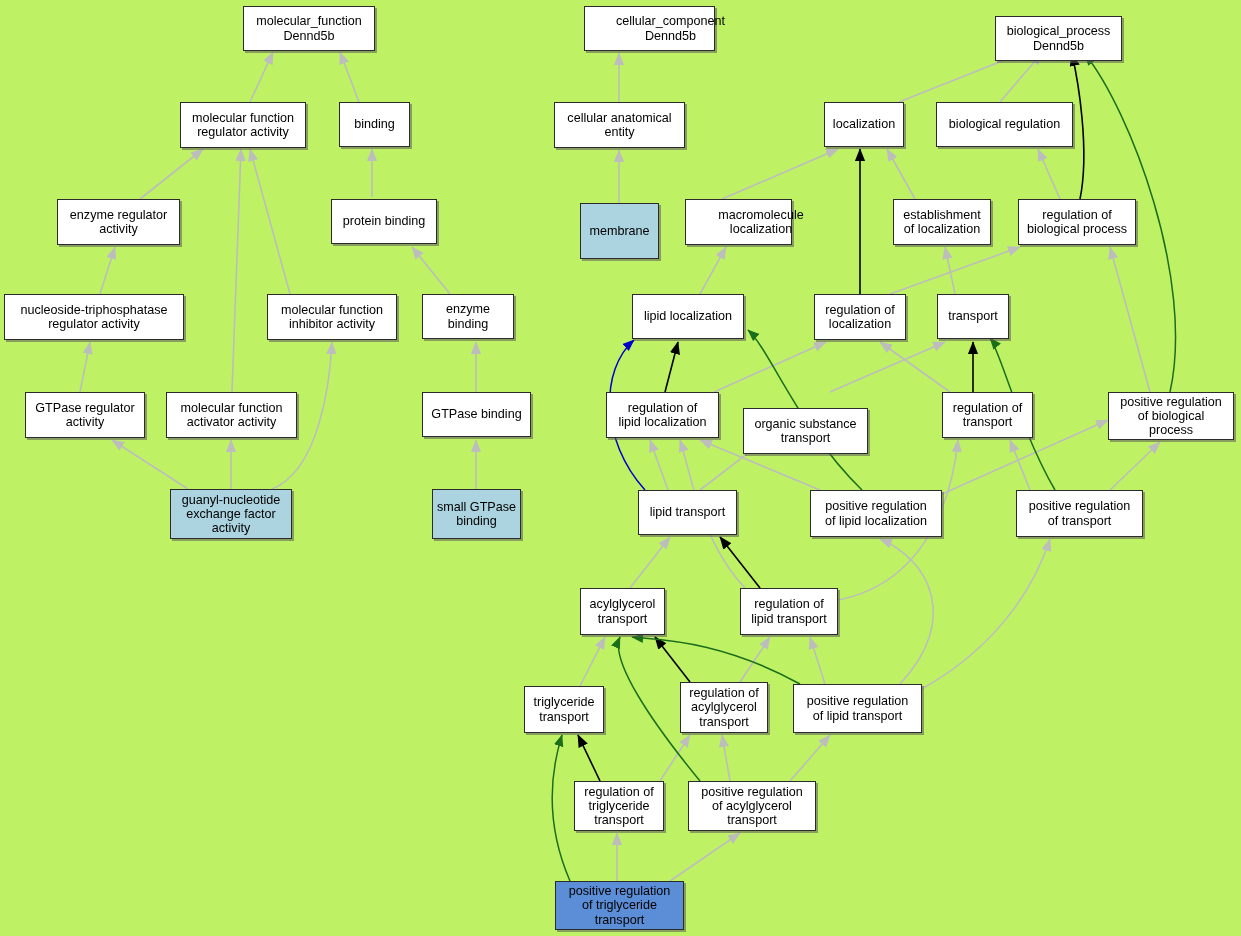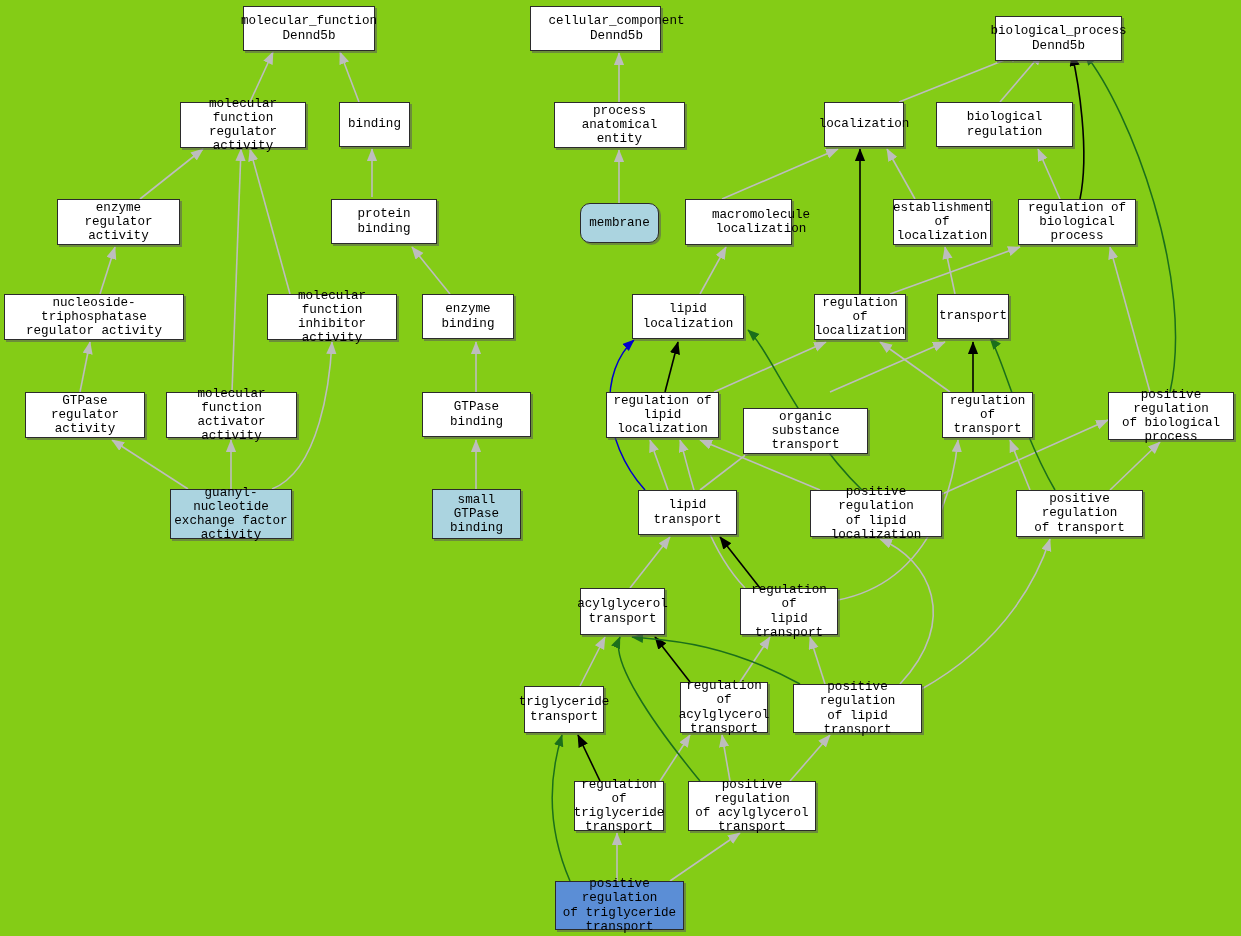--- a/index.html
+++ b/index.html
@@ -1,17 +1,17 @@
 <!DOCTYPE html>
 <html><head>
 <meta charset="utf-8">
 <style>
   html,body{margin:0;padding:0;background:#ffffff;}
-  #stage{position:relative;width:1241px;height:936px;background:#84cc16;
-         font-family:Liberation Mono, monospace;overflow:hidden;}
+  #stage{position:relative;width:1241px;height:936px;background:#bef264;
+         font-family:Liberation Sans, sans-serif;overflow:hidden;}
   #edges{position:absolute;left:0;top:0;width:1241px;height:936px;}
   .node{position:absolute;box-sizing:border-box;border:1px solid #2b2b2b;
         background:#ffffff;display:flex;align-items:center;justify-content:center;
         text-align:center;line-height:1.12;color:#000000;font-size:12.6px;
         padding:1px 3px;white-space:pre-line;z-index:5;}
   .node.shadow{box-shadow:2px 2px 0 rgba(90,90,90,.55);border:1.3px solid #222;}
 </style>
 </head>
 <body>
 
@@ -91,35 +91,35 @@
         <path d="M 790,781 L 830,735" fill="none" stroke="#bdbdbd" stroke-width="1.6" marker-end="url(#ah-isa)"></path>
         <path d="M 700,781 C 650,720 610,660 620,637" fill="none" stroke="#1b6f1b" stroke-width="1.5" marker-end="url(#ah-regulates)"></path>
         <path d="M 570,881 C 548,830 548,780 562,735" fill="none" stroke="#1b6f1b" stroke-width="1.5" marker-end="url(#ah-regulates)"></path>
         <path d="M 617,881 L 617,833" fill="none" stroke="#bdbdbd" stroke-width="1.6" marker-end="url(#ah-isa)"></path>
         <path d="M 670,881 L 740,833" fill="none" stroke="#bdbdbd" stroke-width="1.6" marker-end="url(#ah-isa)"></path>
       </g>
   </svg>
   <div id="node-layer">
       <div class="node shadow" style="left: 243px; top: 6px; width: 132px; height: 45px; background: rgb(255, 255, 255); border-color: rgb(43, 43, 43);">molecular_function
 Dennd5b</div>
-      <div class="node shadow" style="left: 530px; top: 6px; width: 131px; height: 45px; background: rgb(255, 255, 255); border-color: rgb(43, 43, 43); padding-left: 45px;">cellular_component
+      <div class="node shadow" style="left: 584px; top: 6px; width: 131px; height: 45px; background: rgb(255, 255, 255); border-color: rgb(43, 43, 43); padding-left: 45px;">cellular_component
 Dennd5b</div>
       <div class="node shadow" style="left: 995px; top: 16px; width: 127px; height: 45px; background: rgb(255, 255, 255); border-color: rgb(43, 43, 43);">biological_process
 Dennd5b</div>
       <div class="node shadow" style="left: 180px; top: 102px; width: 126px; height: 46px; background: rgb(255, 255, 255); border-color: rgb(43, 43, 43);">molecular function
 regulator activity</div>
       <div class="node shadow" style="left: 339px; top: 102px; width: 71px; height: 45px; background: rgb(255, 255, 255); border-color: rgb(43, 43, 43);">binding</div>
-      <div class="node shadow" style="left: 554px; top: 102px; width: 131px; height: 46px; background: rgb(255, 255, 255); border-color: rgb(43, 43, 43);">process anatomical
+      <div class="node shadow" style="left: 554px; top: 102px; width: 131px; height: 46px; background: rgb(255, 255, 255); border-color: rgb(43, 43, 43);">cellular anatomical
 entity</div>
       <div class="node shadow" style="left: 824px; top: 102px; width: 80px; height: 45px; background: rgb(255, 255, 255); border-color: rgb(43, 43, 43);">localization</div>
       <div class="node shadow" style="left: 936px; top: 102px; width: 137px; height: 45px; background: rgb(255, 255, 255); border-color: rgb(43, 43, 43);">biological regulation</div>
       <div class="node shadow" style="left: 57px; top: 199px; width: 123px; height: 46px; background: rgb(255, 255, 255); border-color: rgb(43, 43, 43);">enzyme regulator
 activity</div>
       <div class="node shadow" style="left: 331px; top: 199px; width: 106px; height: 45px; background: rgb(255, 255, 255); border-color: rgb(43, 43, 43);">protein binding</div>
-      <div class="node shadow" style="left: 580px; top: 203px; width: 79px; height: 40px; background: rgb(171, 212, 224); border-color: rgb(43, 43, 43); border-radius: 10px;">membrane</div>
+      <div class="node shadow" style="left: 580px; top: 203px; width: 79px; height: 56px; background: rgb(171, 212, 224); border-color: rgb(43, 43, 43);">membrane</div>
       <div class="node shadow" style="left: 685px; top: 199px; width: 107px; height: 46px; background: rgb(255, 255, 255); border-color: rgb(43, 43, 43); padding-left: 48px;">macromolecule
 localization</div>
       <div class="node shadow" style="left: 893px; top: 199px; width: 98px; height: 46px; background: rgb(255, 255, 255); border-color: rgb(43, 43, 43);">establishment
 of localization</div>
       <div class="node shadow" style="left: 1018px; top: 199px; width: 118px; height: 46px; background: rgb(255, 255, 255); border-color: rgb(43, 43, 43);">regulation of
 biological process</div>
       <div class="node shadow" style="left: 4px; top: 294px; width: 180px; height: 46px; background: rgb(255, 255, 255); border-color: rgb(43, 43, 43);">nucleoside-triphosphatase
 regulator activity</div>
       <div class="node shadow" style="left: 267px; top: 294px; width: 130px; height: 46px; background: rgb(255, 255, 255); border-color: rgb(43, 43, 43);">molecular function
 inhibitor activity</div>

